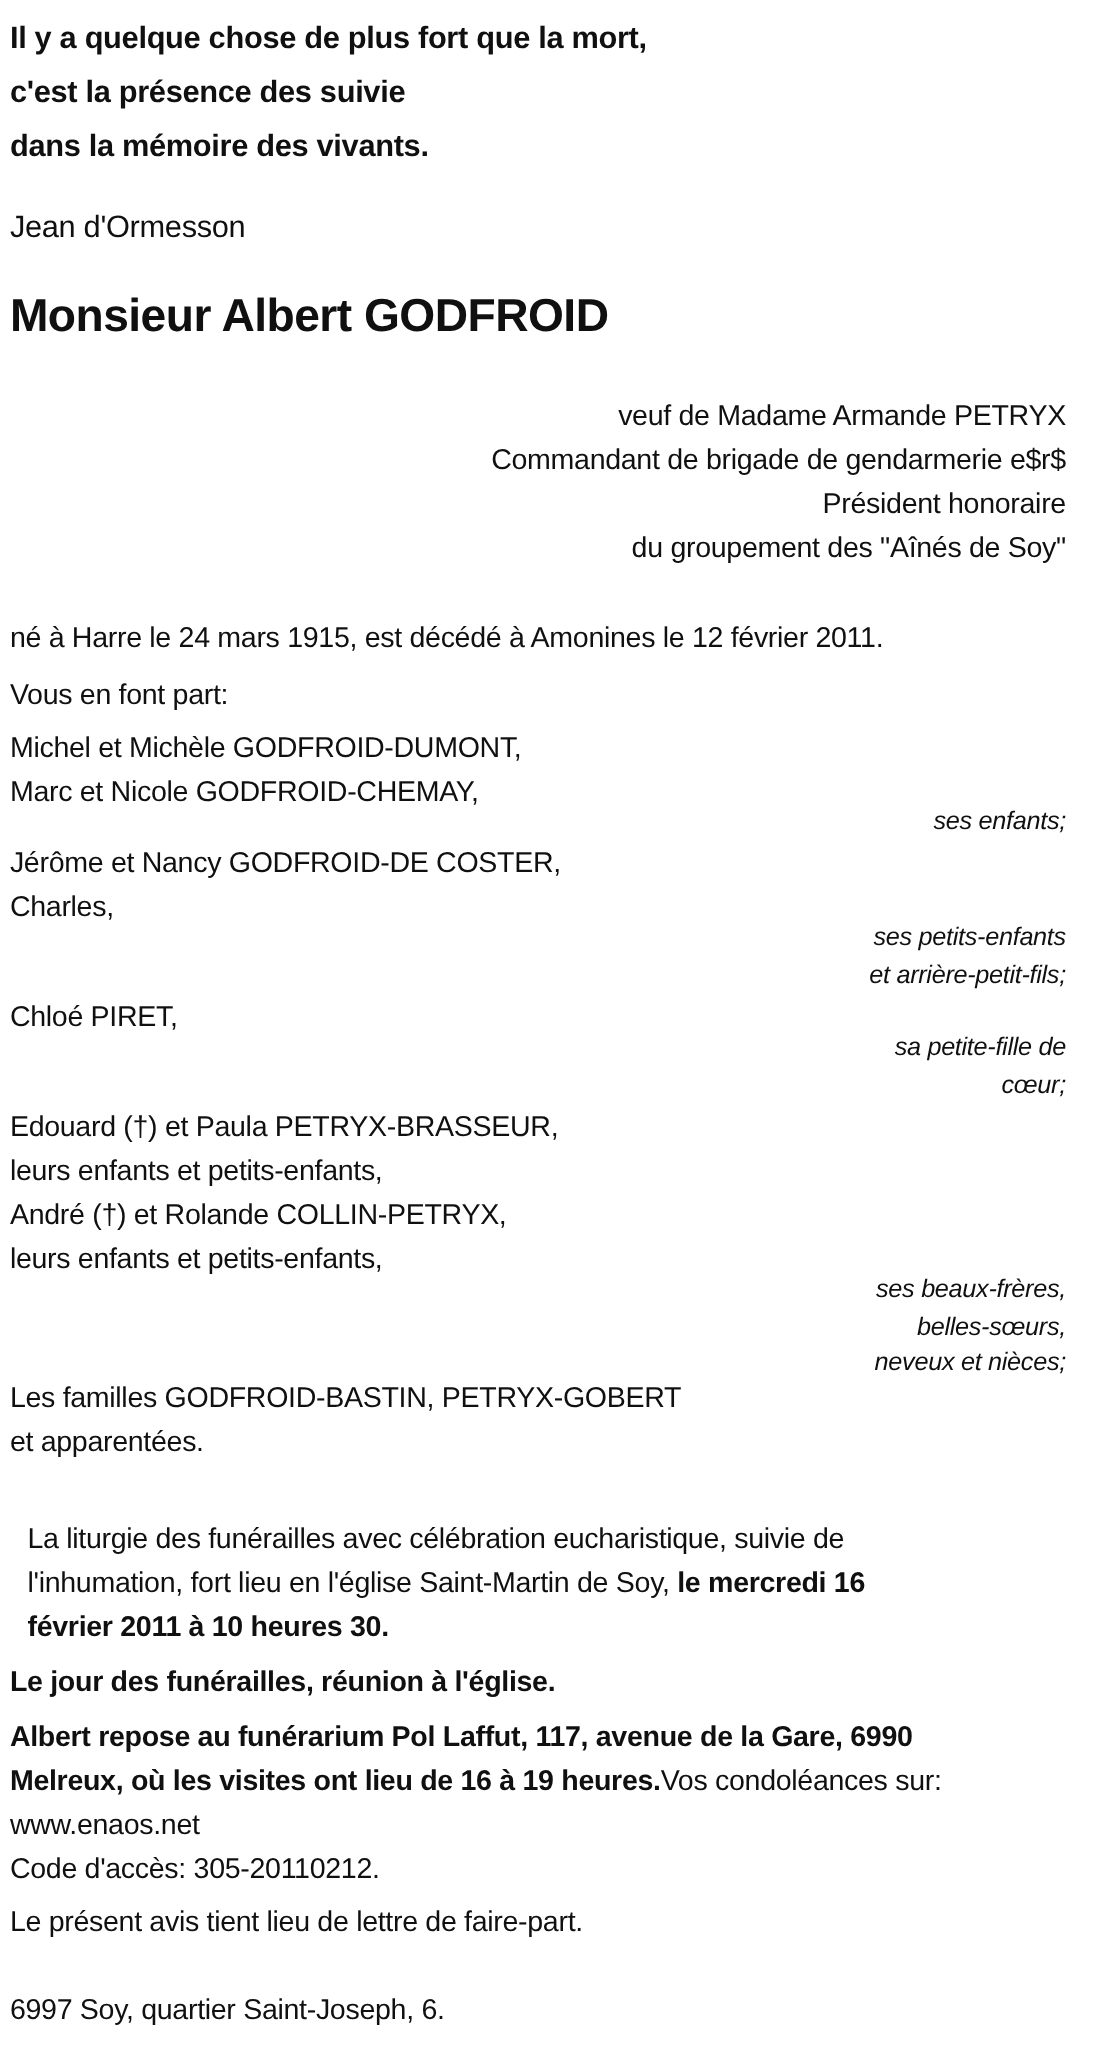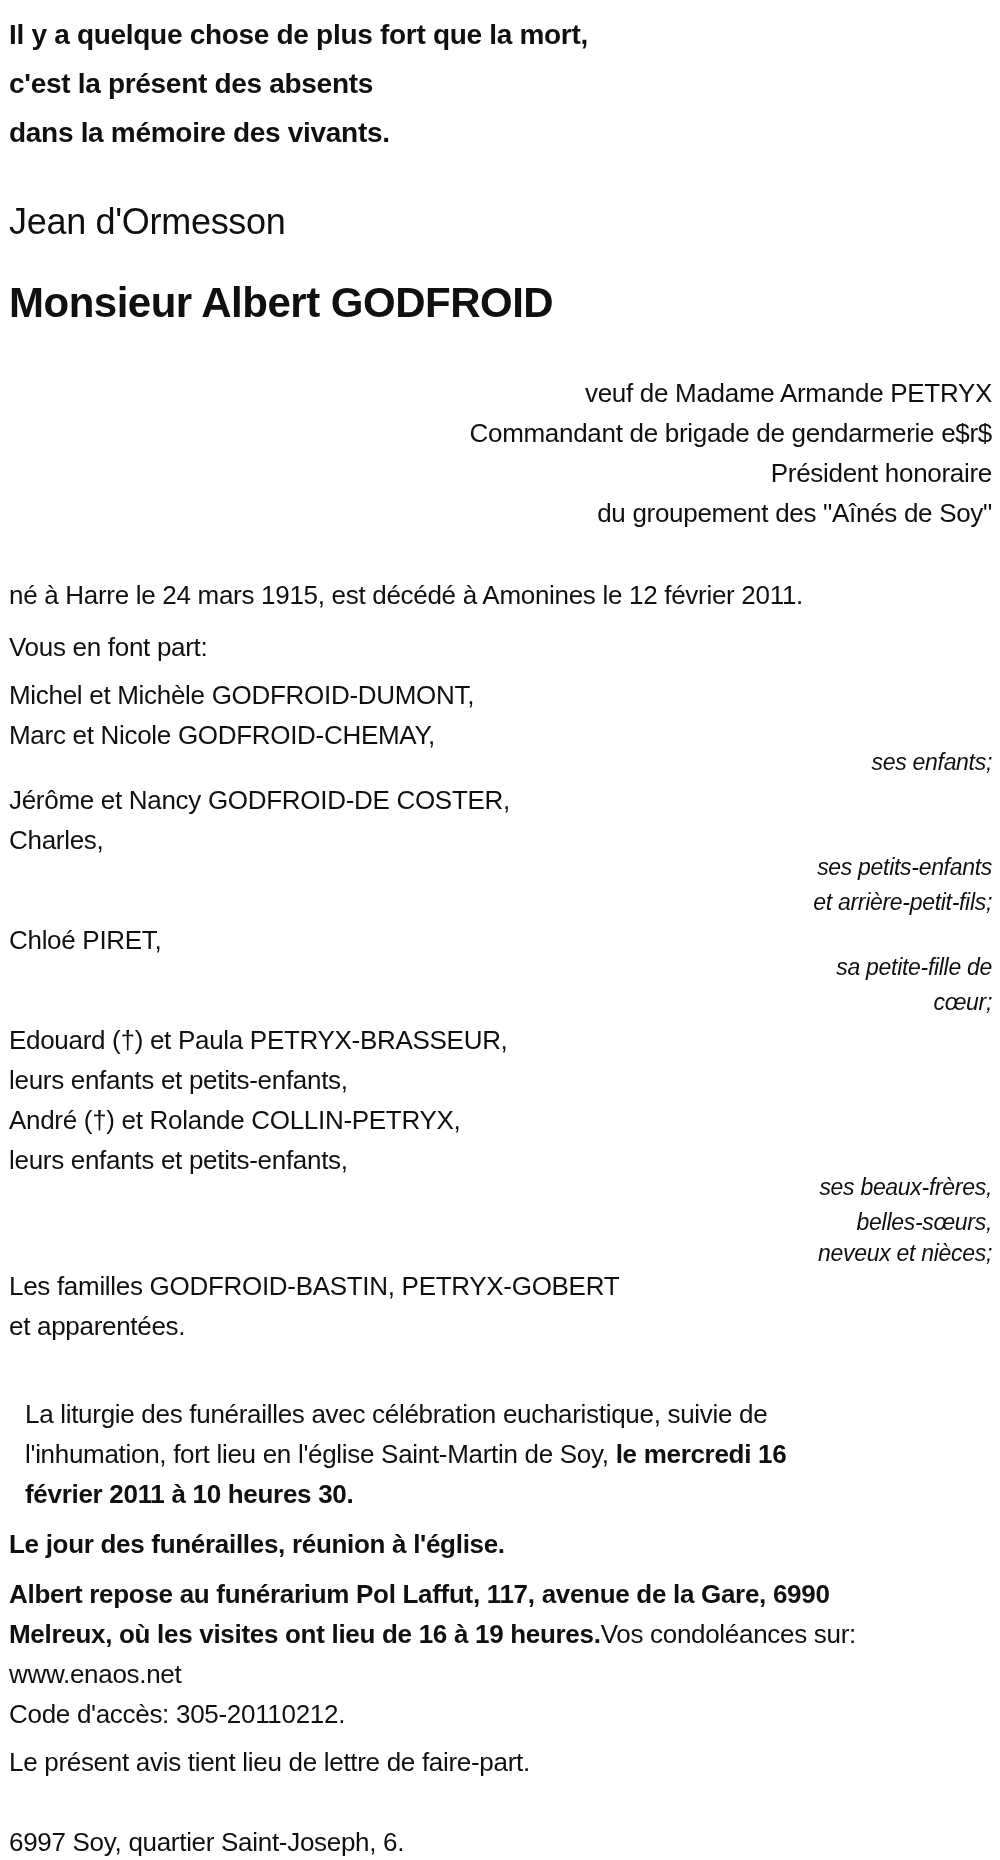--- a/index.html
+++ b/index.html
@@ -13,34 +13,34 @@
     overflow: hidden;
     color: #101010;
     font-family: "Liberation Sans", sans-serif;
     font-size: 26px;
     letter-spacing: -0.3px;
   }
   .page {
     box-sizing: border-box;
     width: 1000px;
     height: 1344px;
-    padding: 10px 8px 0 9px;
+    padding: 10px 31px 0 9px;
   }
   .line { line-height: 40px; white-space: nowrap; }
   .bold { font-weight: 700; }
 
   .quote .quote-line {
     font-weight: 700;
     font-size: 28px;
     line-height: 49px;
     white-space: nowrap;
   }
   .author-line {
-    margin-top: 50px;
-    font-size: 36px;
+    margin-top: 34px;
+    font-size: 28px;
     line-height: 30px;
     white-space: nowrap;
   }
   .title-line {
     margin: 42px 0 0 0;
     font-size: 42px;
     font-weight: 700;
     line-height: 48px;
     letter-spacing: -0.5px;
     white-space: nowrap;
@@ -66,21 +66,21 @@
   .notice  { margin-top: 8px; }
   .address { margin-top: 40px; }
 </style>
 </head>
 <body>
 
 <div class="page">
 
   <div class="quote">
     <div class="quote-line">Il y a quelque chose de plus fort que la mort,</div>
-    <div class="quote-line">c'est la présent des absents</div>
+    <div class="quote-line">c'est la présence des suivie</div>
     <div class="quote-line">dans la mémoire des vivants.</div>
   </div>
 
   <div class="author-line">Jean d'Ormesson</div>
 
   <h1 class="title-line">Monsieur Albert GODFROID</h1>
 
   <div class="details">
     <div class="line">veuf de Madame Armande PETRYX</div>
     <div class="line">Commandant de brigade de gendarmerie e$r$</div>

